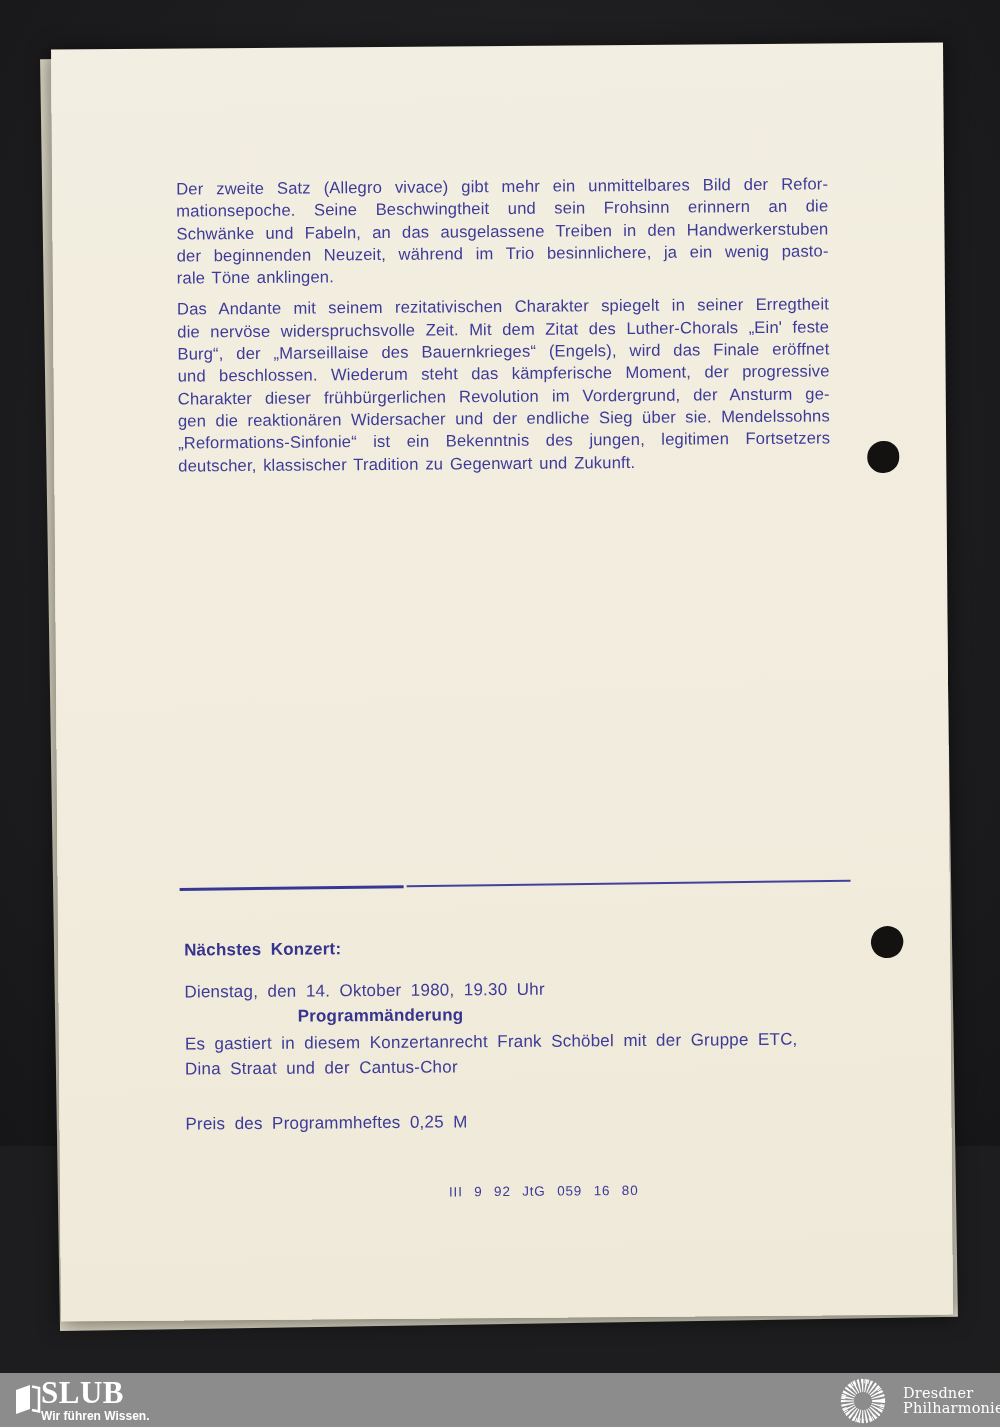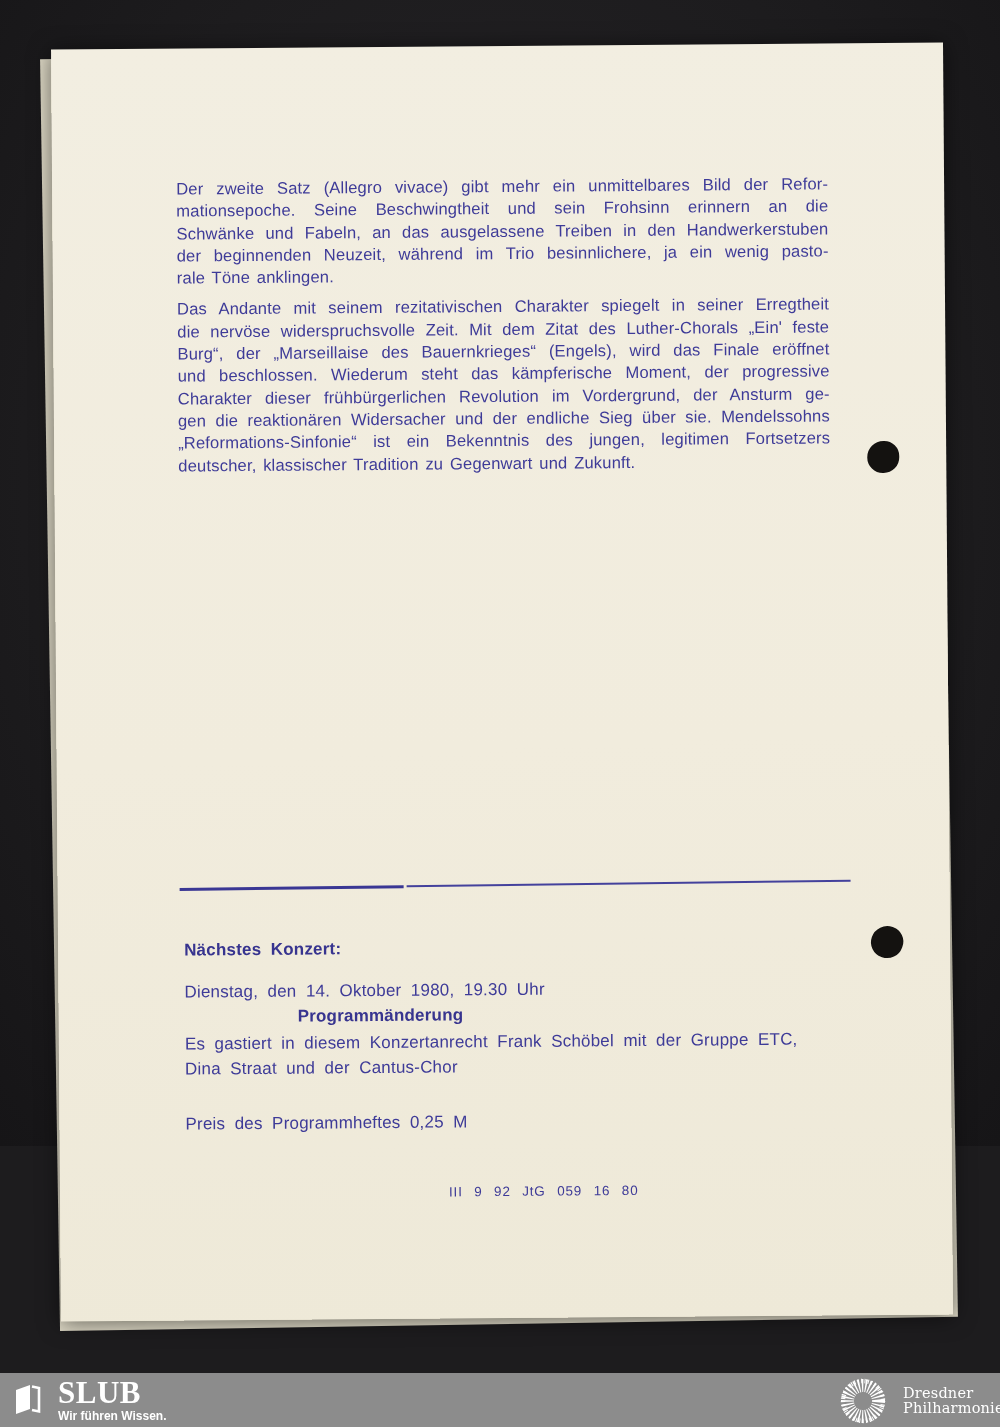--- a/index.html
+++ b/index.html
@@ -55,21 +55,21 @@
   .hole1 { left: 813px; top: 398px; }
   .hole2 { left: 813px; top: 883px; transform: rotate(20deg); }
 
   
   .footer {
     position: absolute; left: 0; top: 1373px; width: 1000px; height: 54px;
     background: #8c8c8c;
   }
   .slub { position: absolute; left: 14px; top: 5px; display: flex; align-items: flex-start; }
   .slub-book { margin-top: 5px; }
-  .slub-textcol { margin-left: 17px; }
+  .slub-textcol { }
   .slub-name {
     font-family: "Liberation Serif", serif; font-weight: bold;
     font-size: 31px; line-height: 30px; color: #ffffff; letter-spacing: 0.5px;
   }
   .slub-tag {
     font-family: "Liberation Sans", sans-serif; font-weight: bold;
     font-size: 12px; line-height: 15px; color: #ffffff; margin-top: 1px;
   }
   .phil { position: absolute; left: 838px; top: 3px; display: flex; align-items: center; }
   .phil-text {

